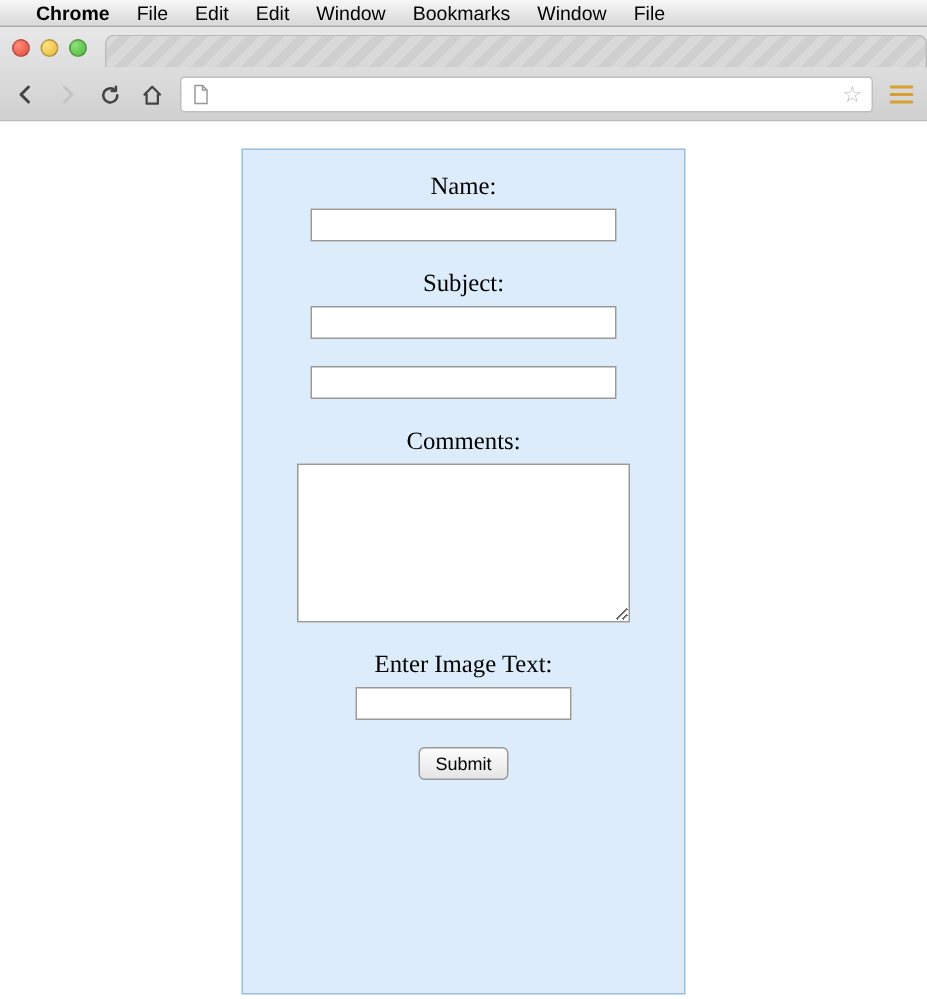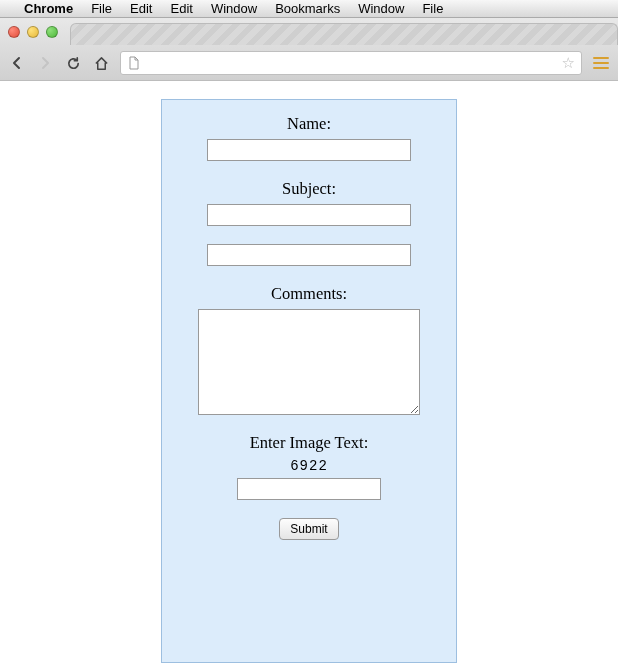--- a/index.html
+++ b/index.html
@@ -234,20 +234,19 @@
       <input class="tinput" type="text" value="" style="">
     </div>
 
     <div class="field">
       <div class="label">Comments:</div>
       <textarea class="tarea" style=""></textarea>
     </div>
 
     <div class="field" style="margin-bottom:14px;">
       <div class="label">Enter Image Text:</div>
-      <div class="captcha-val">6922</div>
       <input class="cinput" type="text" value="" style="">
     </div>
 
     <button class="submit">Submit</button>
 
   </div>
 </div>
 
 </body></html>

